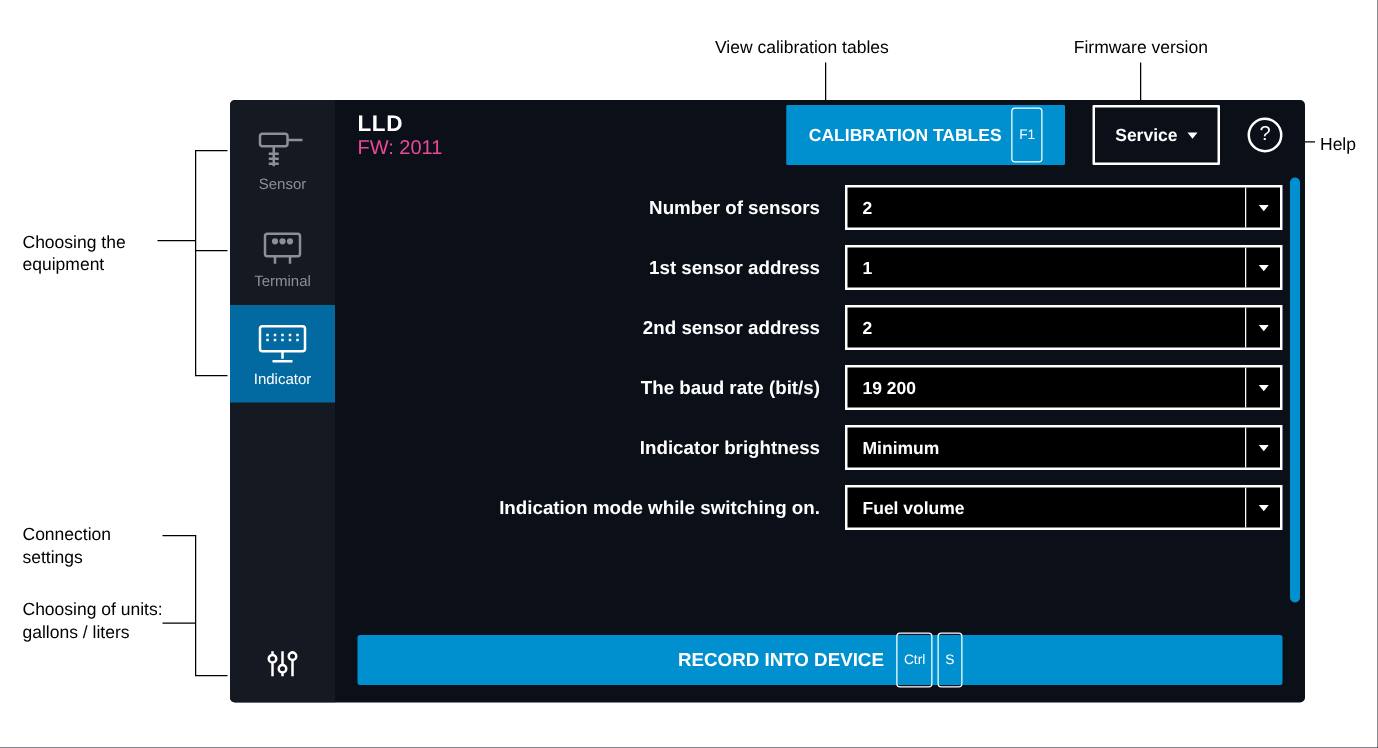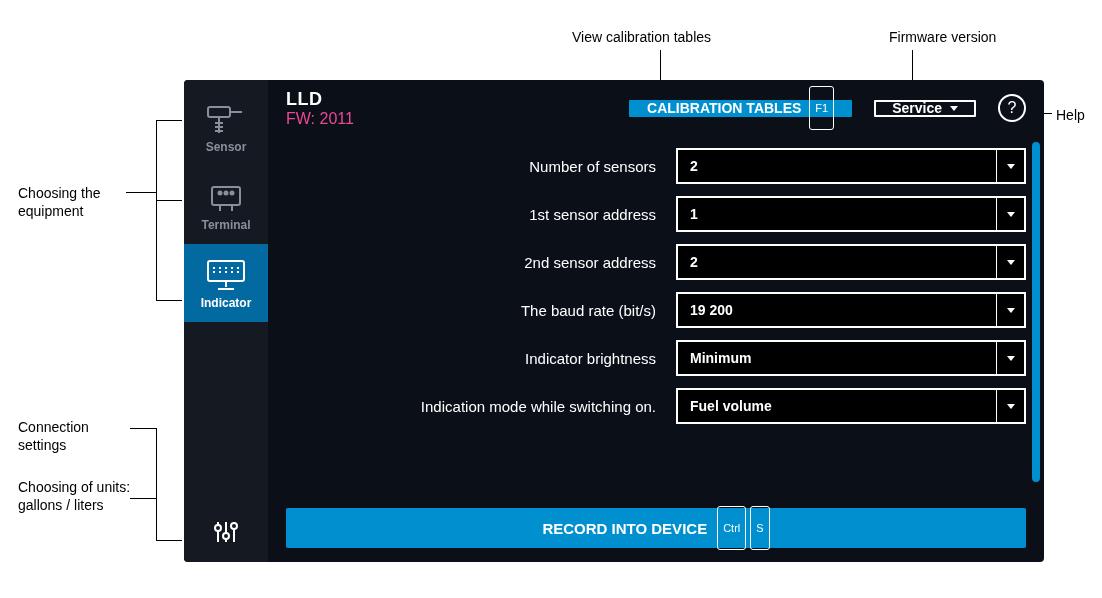--- a/index.html
+++ b/index.html
@@ -33,21 +33,20 @@
     overflow: hidden;
   }
   .sidebar {
     width: 84px;
     background: #141922;
     display: flex;
     flex-direction: column;
     align-items: center;
     padding-top: 8px;
     position: relative;
-    font-weight: bold;
   }
   .sidebar-item {
     width: 84px;
     height: 78px;
     display: flex;
     flex-direction: column;
     align-items: center;
     justify-content: center;
     color: #8a8f99;
     font-size: 12px;
@@ -91,21 +90,21 @@
   .title-main {
     font-size: 18px;
     font-weight: bold;
     letter-spacing: 0.5px;
   }
   .title-sub {
     font-size: 16px;
     color: #ec4899;
   }
   .btn {
-    height: 17px;
+    height: 48px;
     display: flex;
     align-items: center;
     justify-content: flex-end;
     padding: 0 16px;
     font-size: 14px;
     font-weight: bold;
     border: 2px solid #fff;
     color: #fff;
     background: transparent;
     cursor: pointer;
@@ -151,21 +150,21 @@
     display: flex;
     align-items: center;
     height: 48px;
     gap: 20px;
   }
   .form-label {
     flex: 1;
     text-align: right;
     color: #fff;
     font-size: 15px;
-    font-weight: normal;
+    font-weight: bold;
   }
   .form-select {
     width: 350px;
     height: 36px;
     border: 2px solid #fff;
     display: flex;
     align-items: center;
     color: #fff;
     background: #000;
     cursor: pointer;
@@ -217,21 +216,21 @@
     border-radius: 2px;
     margin-top: 16px;
   }
 </style>
 </head>
 <body>
 
 <div class="annotation" style="left:572px; top:28px;">View calibration tables</div>
 <div class="ann-line" style="left:660px; top:50px; width:1px; height:32px;"></div>
 
-<div class="annotation" style="left:889px; top:28px;">Firmware version</div>
+<div class="annotation" style="left:859px; top:28px;">Firmware version</div>
 <div class="ann-line" style="left:912px; top:50px; width:1px; height:32px;"></div>
 
 <div class="annotation" style="left:1056px; top:106px;">Help</div>
 <div class="ann-line" style="left:1028px; top:113px; width:24px; height:1px;"></div>
 
 <div class="annotation" style="left:18px; top:184px; width:110px;">Choosing the equipment</div>
 <div class="ann-line" style="left:126px; top:192px; width:30px; height:1px;"></div>
 <div class="ann-line" style="left:156px; top:120px; width:1px; height:180px;"></div>
 <div class="ann-line" style="left:156px; top:120px; width:26px; height:1px;"></div>
 <div class="ann-line" style="left:156px; top:200px; width:26px; height:1px;"></div>

